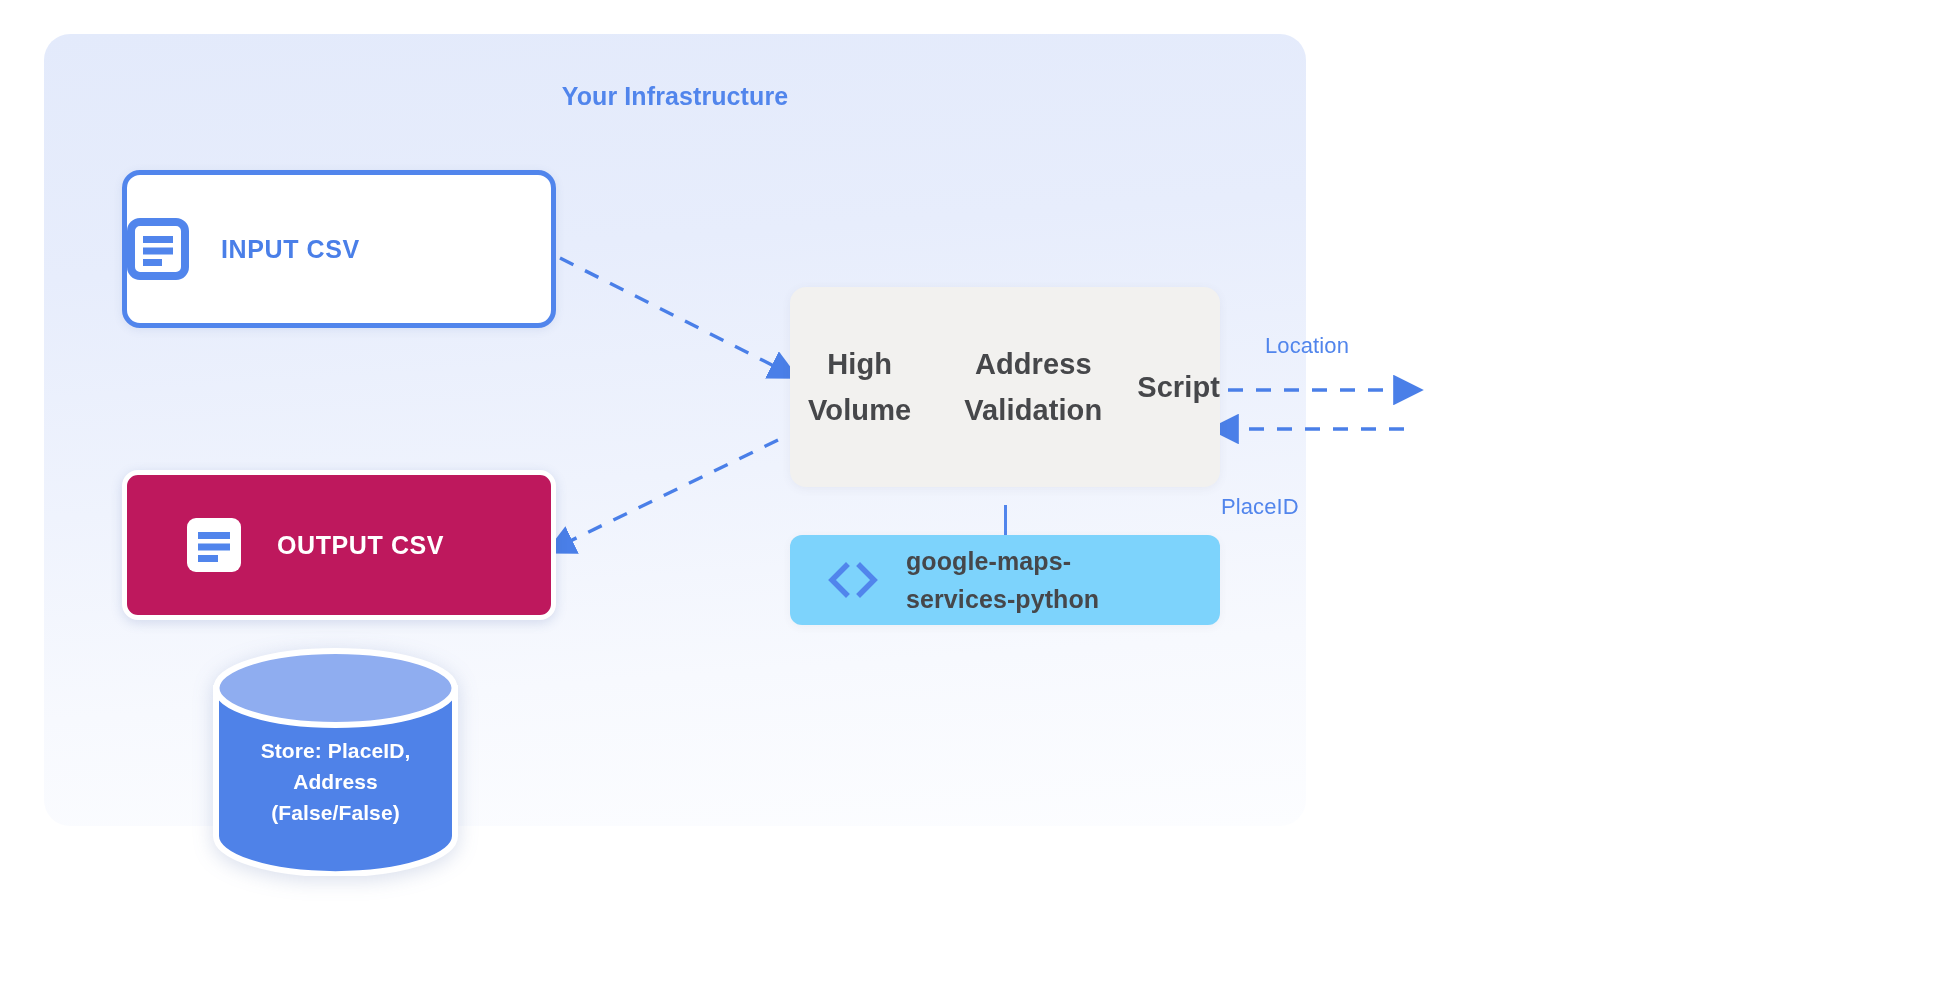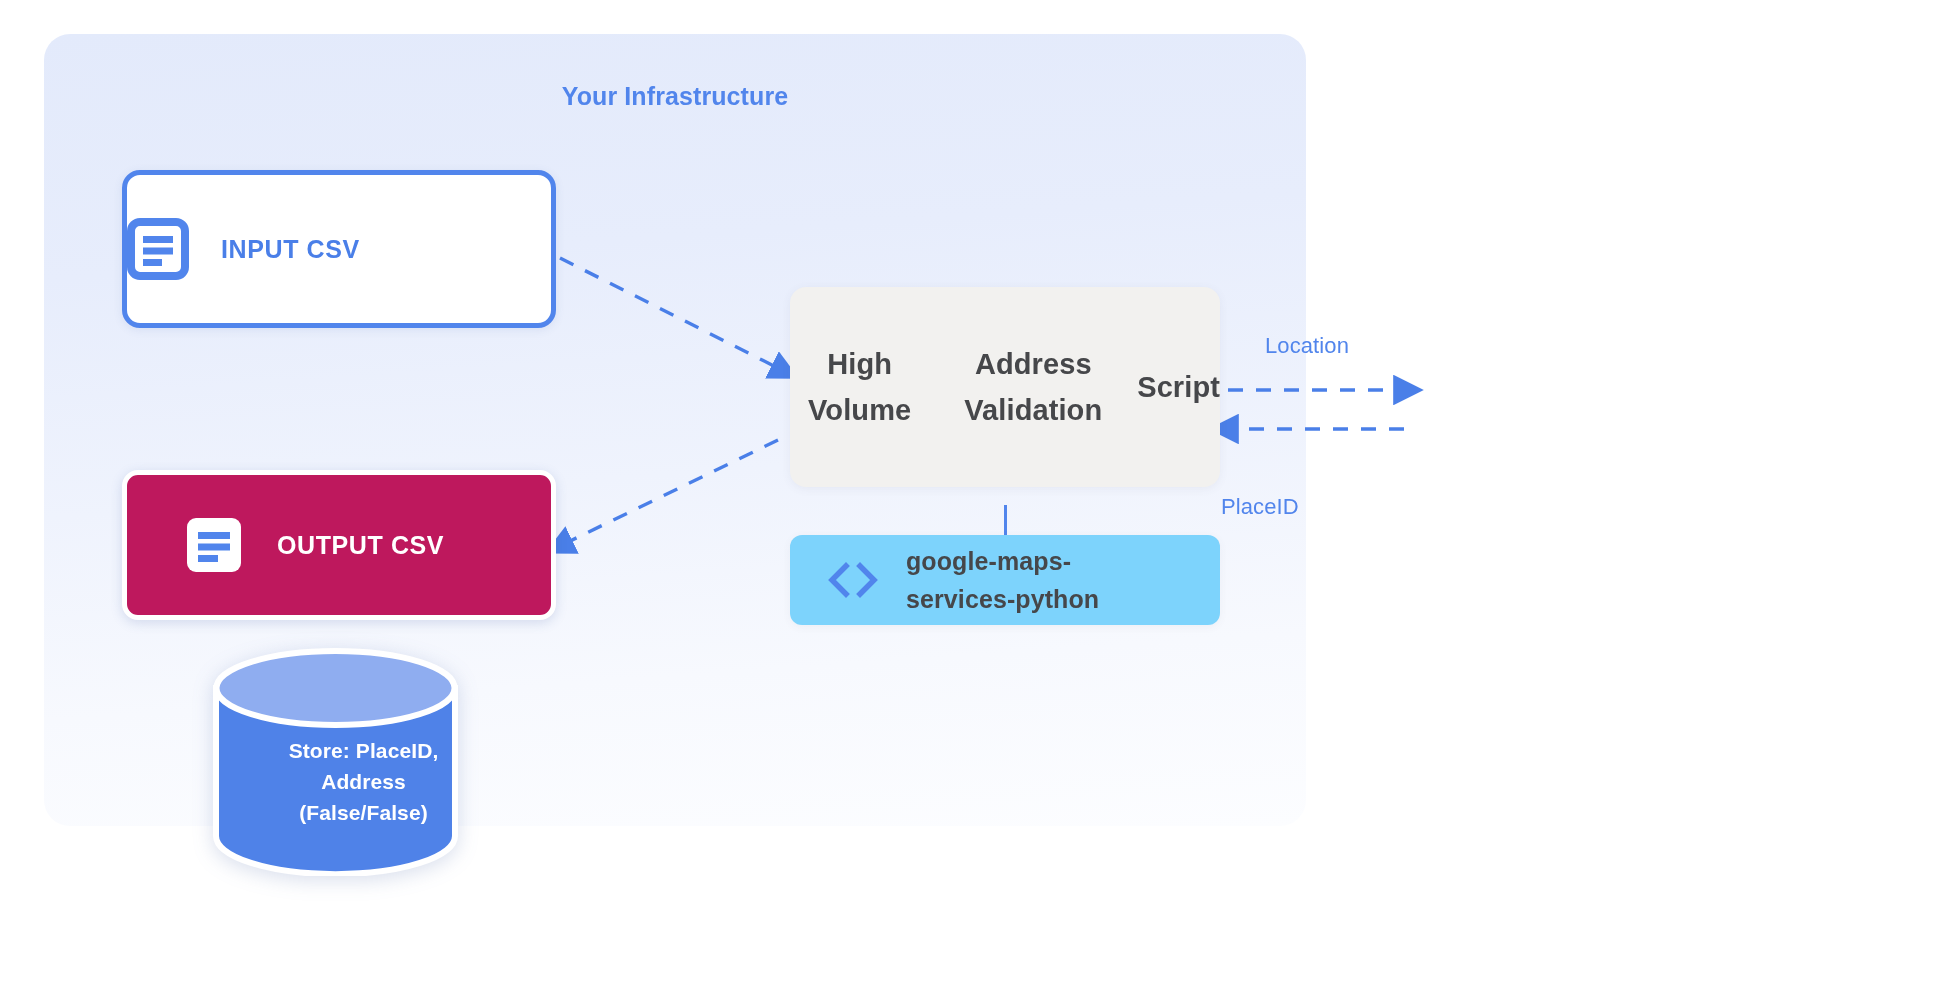--- a/index.html
+++ b/index.html
@@ -180,21 +180,20 @@
     left: 213px;
     top: 735px;
     width: 245px;
     text-align: center;
     font-size: 21px;
     font-weight: bold;
     color: #ffffff;
     line-height: 31px;
     letter-spacing: 0.1px;
     pointer-events: none;
-    margin-left: 28px;
   }
 
   
   .edge-label {
     position: absolute;
     font-size: 22px;
     color: #5185ec;
     letter-spacing: 0.1px;
     white-space: nowrap;
   }

